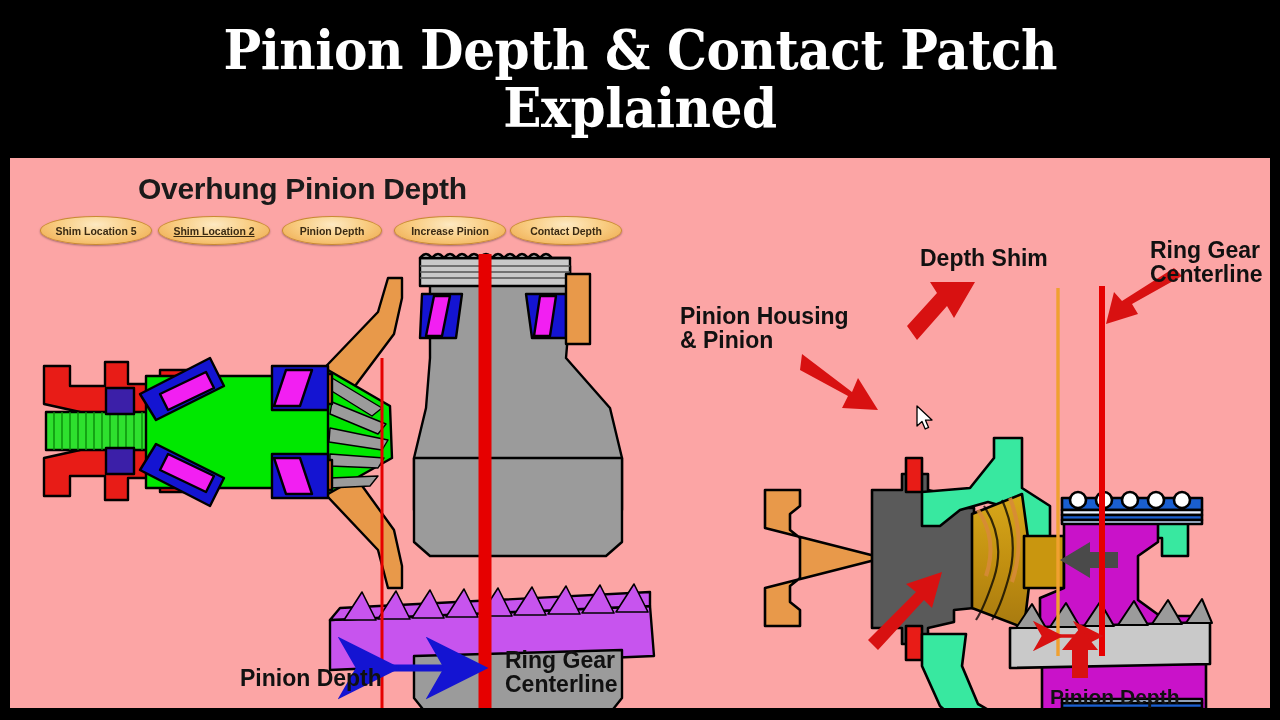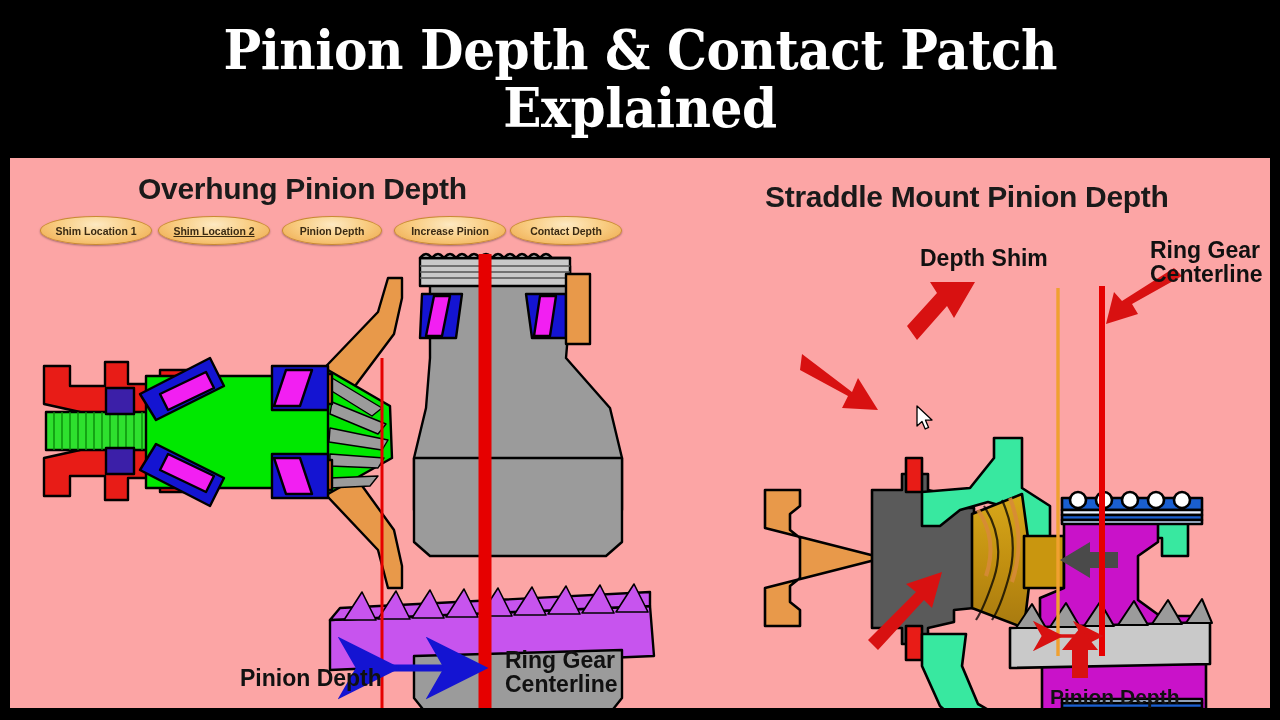--- a/index.html
+++ b/index.html
@@ -55,23 +55,22 @@
 <div id="root">
 
   <div id="title-bar">
     <div class="tl">Pinion Depth &amp; Contact Patch</div>
     <div class="tl">Explained</div>
   </div>
 
   <div id="canvas">
 
     <div class="hdg" id="hdg-left">Overhung Pinion Depth</div>
-    <div class="hdg" id="hdg-right">Straddle Mount Pinion Depth</div>
-
-    <div class="oval" id="ov0">Shim Location 1</div>
+
+    <div class="oval" id="ov0">Shim Location 5</div>
     <div class="oval" id="ov1">Shim Location 2</div>
     <div class="oval" id="ov2">Pinion Depth</div>
     <div class="oval" id="ov3">Increase Pinion</div>
     <div class="oval" id="ov4">Contact Depth</div>
 
     <svg class="dwg" viewBox="0 0 1260 550">
       <defs>
         <marker id="bluearrow-s" markerWidth="9" markerHeight="9" refX="7.5" refY="4.5" orient="auto">
           <path d="M9,4.5 L0,0 L2.6,4.5 L0,9 Z" fill="#1414D2"></path>
         </marker>
@@ -313,20 +312,22 @@
         <path fill="#D81111" d="M858,482 L906,434 L896,426 L932,414 L922,450 L914,442 L868,492 Z"></path>
 
         <path fill="#D81111" d="M1062,520 L1062,492 L1052,492 L1070,470 L1088,492 L1078,492 L1078,520 Z"></path>
       </g>
     </svg>
 
     <div class="lbl" id="lb-pd-left">Pinion Depth</div>
     <div class="lbl" id="lb-rgc-left">Ring Gear
 Centerline</div>
 
+    <div class="lbl" id="lb-ph">Pinion Housing
+&amp; Pinion</div>
     <div class="lbl" id="lb-ds">Depth Shim</div>
     <div class="lbl" id="lb-rgc-right">Ring Gear
 Centerline</div>
     <div class="lbl" id="lb-pd-right">Pinion Depth</div>
 
     <svg id="cursor" viewBox="0 0 20 28">
       <path d="M2,1 L2,21 L7,16.5 L10.2,24 L13.6,22.4 L10.5,15.2 L17,15 Z" fill="#FFFFFF" stroke="#000000" stroke-width="1.3" stroke-linejoin="round"></path>
     </svg>
 
   </div>

